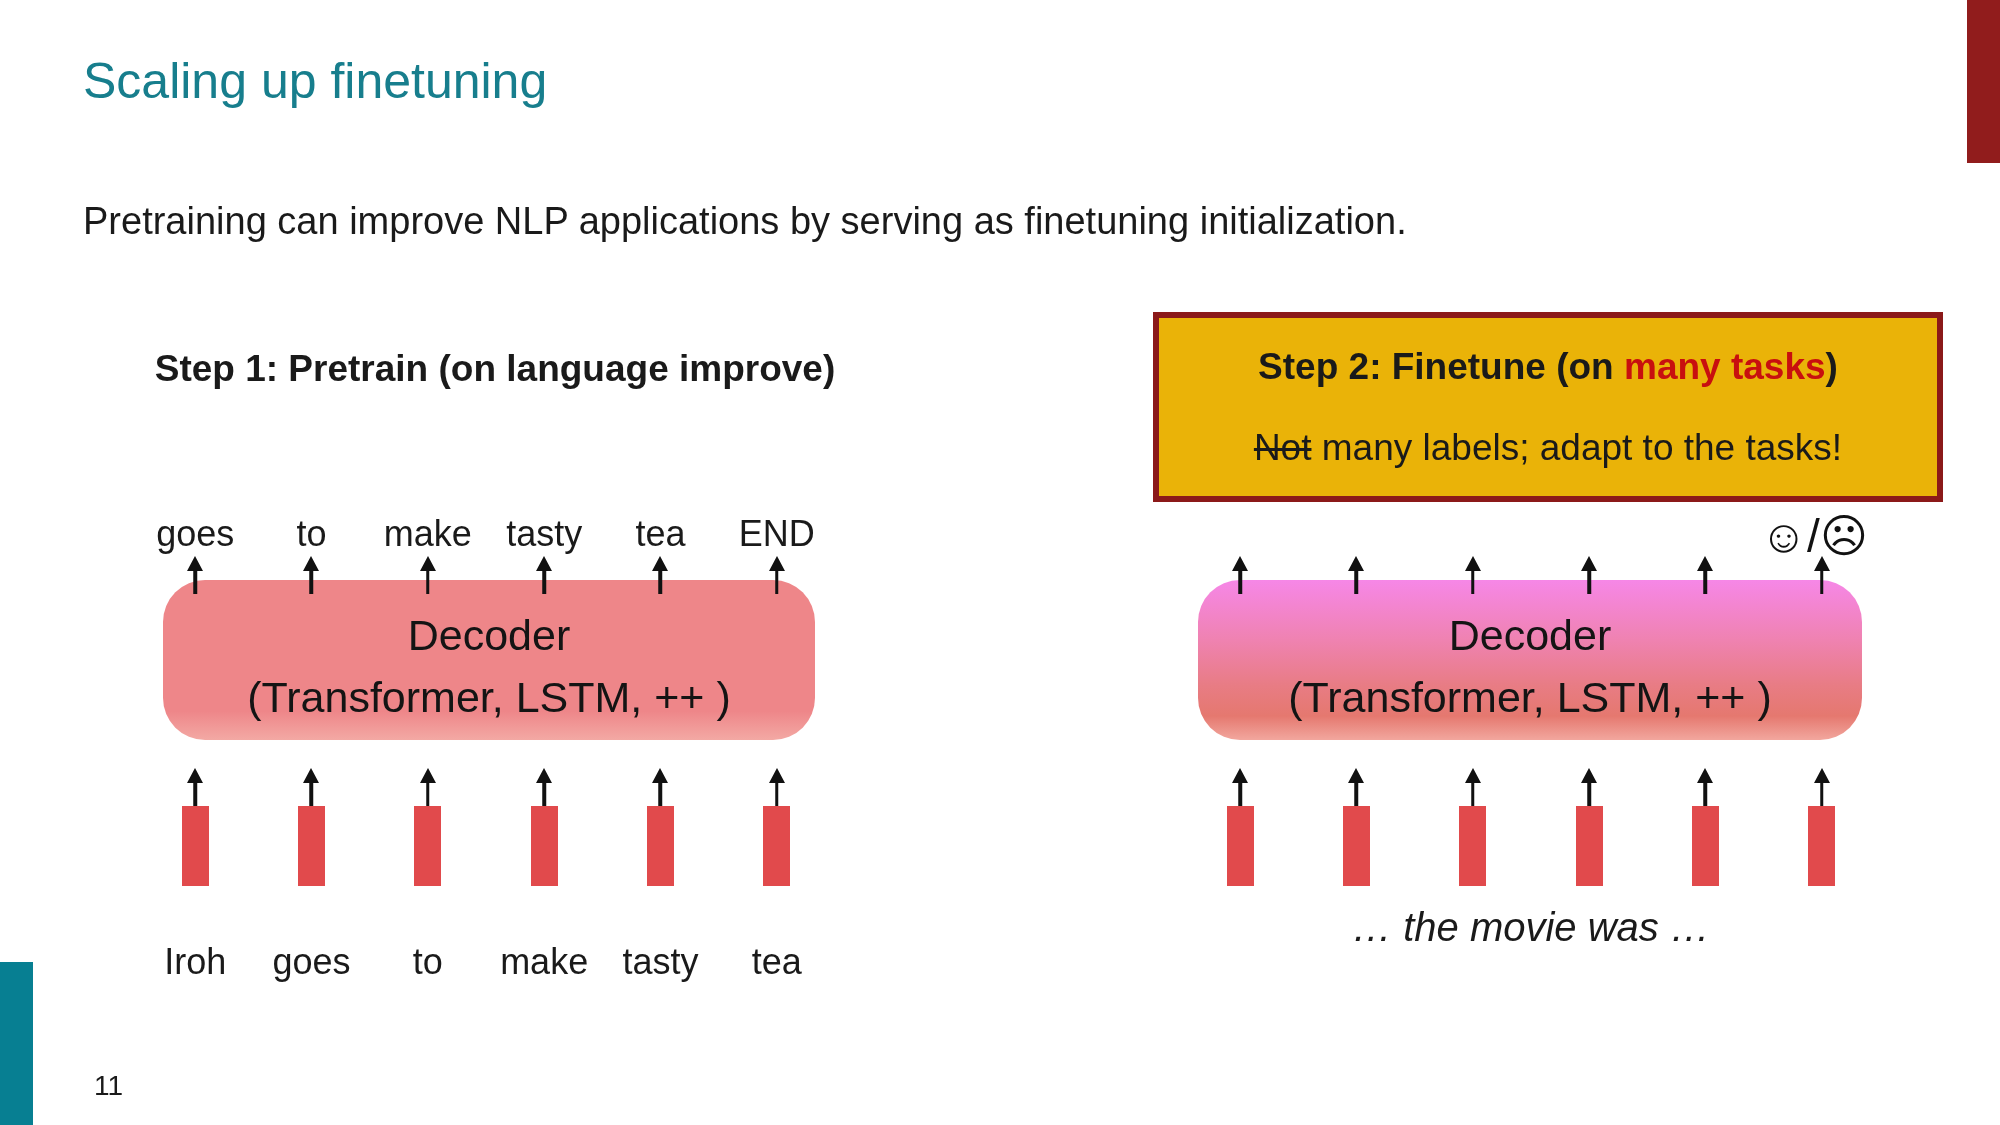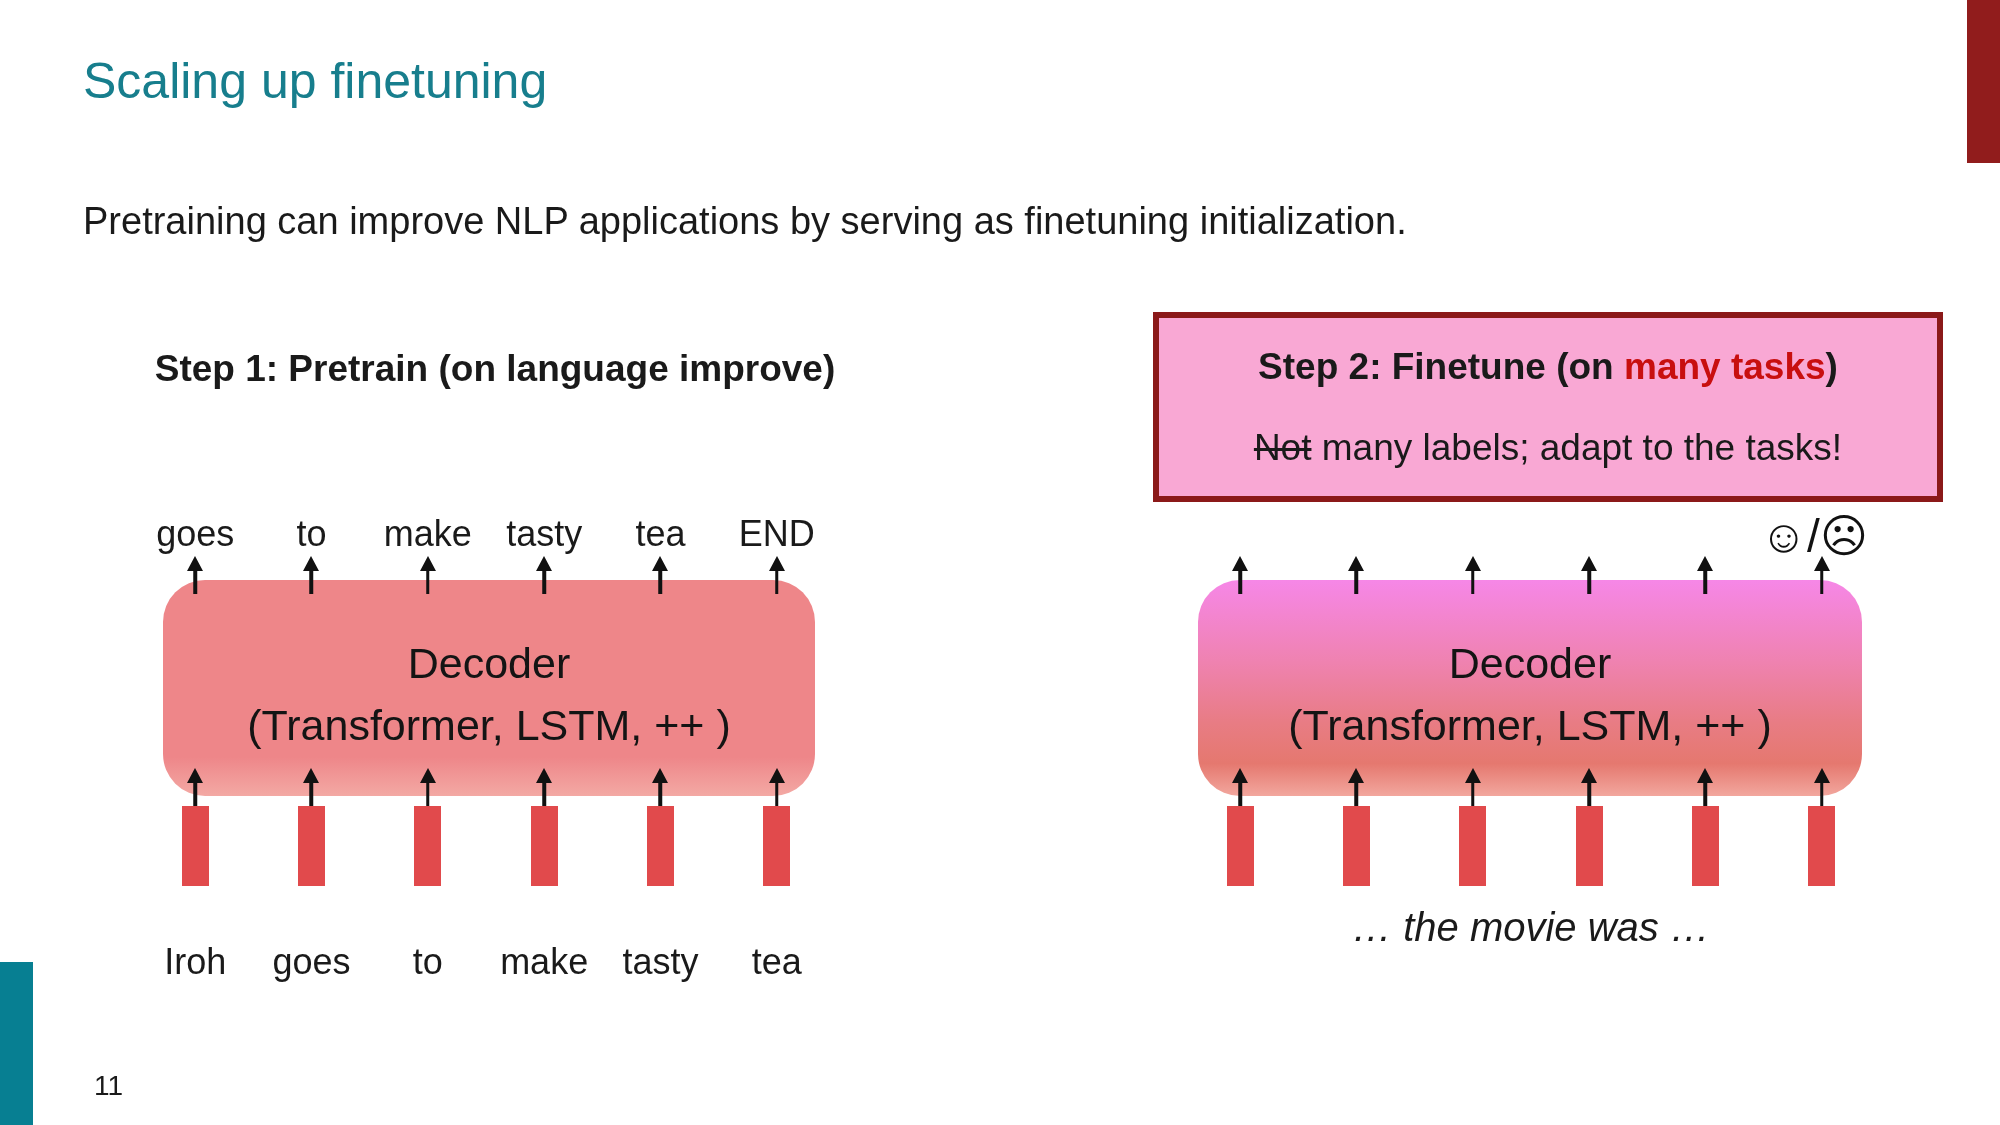--- a/index.html
+++ b/index.html
@@ -15,21 +15,21 @@
   .lead{position:absolute;left:83px;top:200px;margin:0;font-size:38px;color:#1a1a1a;}
 
   
   .step1-head{position:absolute;left:60px;top:348px;width:870px;text-align:center;}
   .step1-head .h1line{font-size:37px;font-weight:700;}
   .step1-head .h2line{font-size:37px;margin-top:28px;}
 
   
   .step2-box{
     position:absolute;left:1153px;top:312px;width:790px;height:190px;box-sizing:border-box;
-    border:6px solid var(--callout-border-red,#8b1919);background:#f9a8d4;
+    border:6px solid var(--callout-border-red,#8b1919);background:#eab308;
     display:flex;flex-direction:column;justify-content:center;align-items:center;gap:39px;text-align:center;
   }
   .step2-box .h1line{font-size:37px;font-weight:700;}
   .step2-box .h2line{font-size:37px;}
   .red-text{color:var(--highlight-red,#c80f0f);}
   .strike{text-decoration:line-through;text-decoration-thickness:3px;}
 
   
   .diagram{position:absolute;width:698px;height:470px;}
   .diagram.left{left:137px;top:513px;}
@@ -39,21 +39,21 @@
   .tok{flex:1;text-align:center;font-size:36px;}
   .arrow-row{z-index:3;}
   .arrow-row.top{top:43px;}
   .arrow-row.bottom{top:255px;}
   .slot{flex:1;display:flex;justify-content:center;}
   .arrow{position:relative;width:18px;height:38px;}
   .arrow::before{content:"";position:absolute;left:50%;transform:translateX(-50%);top:9px;bottom:0;width:3.5px;background:#111;}
   .arrow::after{content:"";position:absolute;left:50%;transform:translateX(-50%);top:0;width:0;height:0;
     border-left:8.5px solid transparent;border-right:8.5px solid transparent;border-bottom:15px solid #111;}
   .decoder{
-    position:absolute;top:67px;height:216px;border-radius:42px;z-index:1;
+    position:absolute;top:67px;height:160px;border-radius:42px;z-index:1;
     display:flex;flex-direction:column;justify-content:center;align-items:center;
     font-size:43px;line-height:1.45;padding-top:12px;box-sizing:border-box;color:#141414;
   }
   .diagram.left .decoder{left:26px;width:652px;background:linear-gradient(180deg,var(--decoder-salmon,#ee8689) 0%,var(--decoder-salmon,#ee8689) 82%,#f3a9a4 100%);}
   .diagram.right .decoder{left:16px;width:664px;background:linear-gradient(180deg,var(--decoder-pink,#f687e7) 0%,#ef82b0 38%,#e87c84 66%,#e5786f 85%,#f2a79e 100%);}
   .bar-row{top:293px;height:80px;}
   .bar{width:27px;height:80px;background:var(--embedding-bar-red,#e14a4c);}
   .in-row{top:392px;height:46px;margin-top:36px;}
   .caption{position:absolute;left:0;right:0;top:392px;text-align:center;font-size:40px;font-style:italic;}
   .smiley{position:absolute;top:-4px;left:562px;width:140px;text-align:center;font-size:46px;color:#111;z-index:2;}

